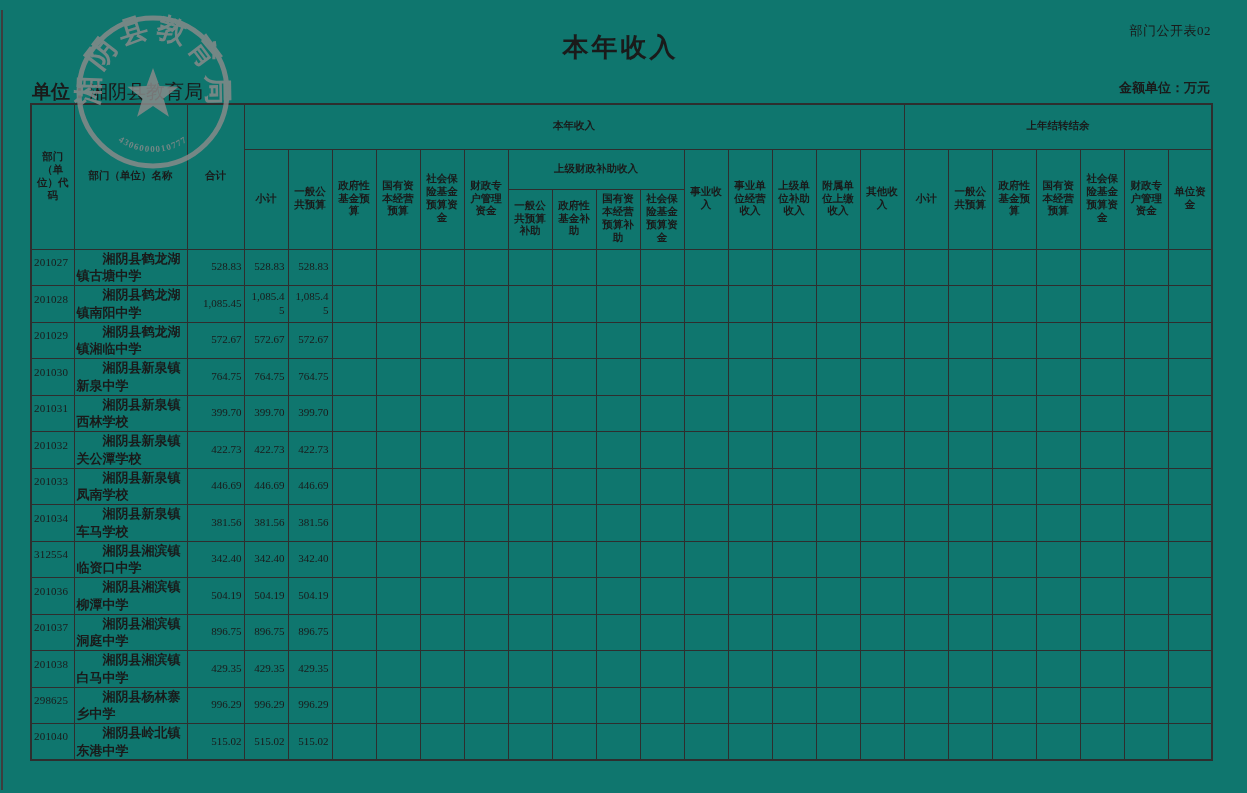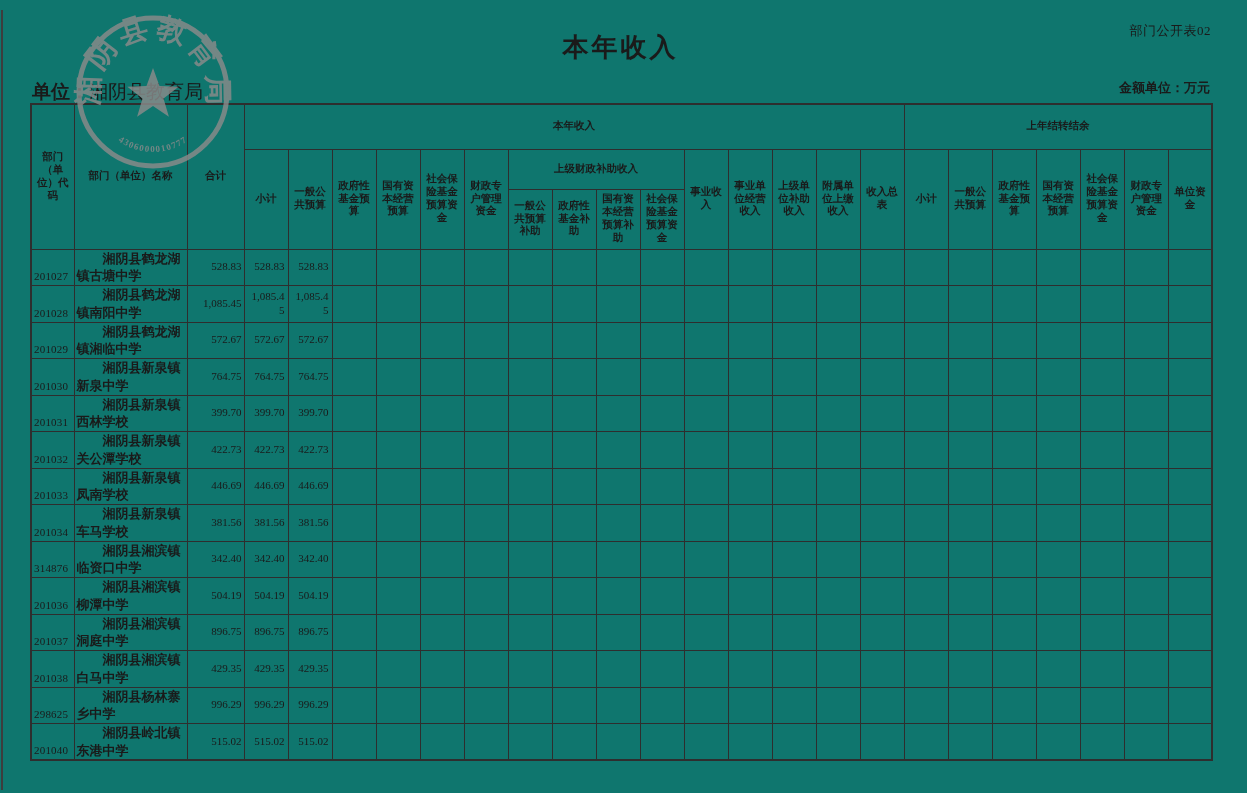--- a/index.html
+++ b/index.html
@@ -38,21 +38,21 @@
   table.main th {
     font-size:10.5px; font-weight:bold; text-align:center; vertical-align:middle;
     line-height:1.22; padding:1px 2px; word-break:break-all;
   }
   thead tr.h1 { height:45px; }
   thead tr.h2 { height:40px; }
   thead tr.h3 { height:60px; }
   tbody tr { height:36.5px; }
   td.c-code {
     font-size:11px; text-align:left; vertical-align:bottom;
-    padding:0 1px 3px 2px; letter-spacing:0.2px;
+    padding:0 1px 17px 2px; letter-spacing:0.2px;
   }
   td.c-name {
     font-size:13px; text-align:left; vertical-align:middle;
     line-height:1.35; padding:0 2px; text-indent:2em; word-break:break-all;font-weight:bold;
   }
   td.c-num {
     font-size:11px; text-align:right; vertical-align:middle;
     padding:0 3px; word-break:break-all; line-height:1.25;
   }
   td.c-total { padding:0 2px; }
@@ -118,21 +118,21 @@
         <th rowspan="2">一般公共预算</th>
         <th rowspan="2">政府性基金预算</th>
         <th rowspan="2">国有资本经营预算</th>
         <th rowspan="2">社会保险基金预算资金</th>
         <th rowspan="2">财政专户管理资金</th>
         <th colspan="4">上级财政补助收入</th>
         <th rowspan="2">事业收入</th>
         <th rowspan="2">事业单位经营收入</th>
         <th rowspan="2">上级单位补助收入</th>
         <th rowspan="2">附属单位上缴收入</th>
-        <th rowspan="2">收入总表</th>
+        <th rowspan="2">其他收入</th>
         <th rowspan="2">小计</th>
         <th rowspan="2">一般公共预算</th>
         <th rowspan="2">政府性基金预算</th>
         <th rowspan="2">国有资本经营预算</th>
         <th rowspan="2">社会保险基金预算资金</th>
         <th rowspan="2">财政专户管理资金</th>
         <th rowspan="2">单位资金</th>
       </tr>
       <tr class="h3">
         <th>一般公共预算补助</th>
@@ -352,21 +352,21 @@
           <td class="c-empty"></td>
           <td class="c-empty"></td>
           <td class="c-empty"></td>
           <td class="c-empty"></td>
           <td class="c-empty"></td>
           <td class="c-empty"></td>
           <td class="c-empty"></td>
           <td class="c-empty"></td>
         </tr>
         <tr>
-          <td class="c-code">314876</td>
+          <td class="c-code">312554</td>
           <td class="c-name">湘阴县湘滨镇临资口中学</td>
           <td class="c-num c-total">342.40</td>
           <td class="c-num">342.40</td>
           <td class="c-num">342.40</td>
           <td class="c-empty"></td>
           <td class="c-empty"></td>
           <td class="c-empty"></td>
           <td class="c-empty"></td>
           <td class="c-empty"></td>
           <td class="c-empty"></td>

